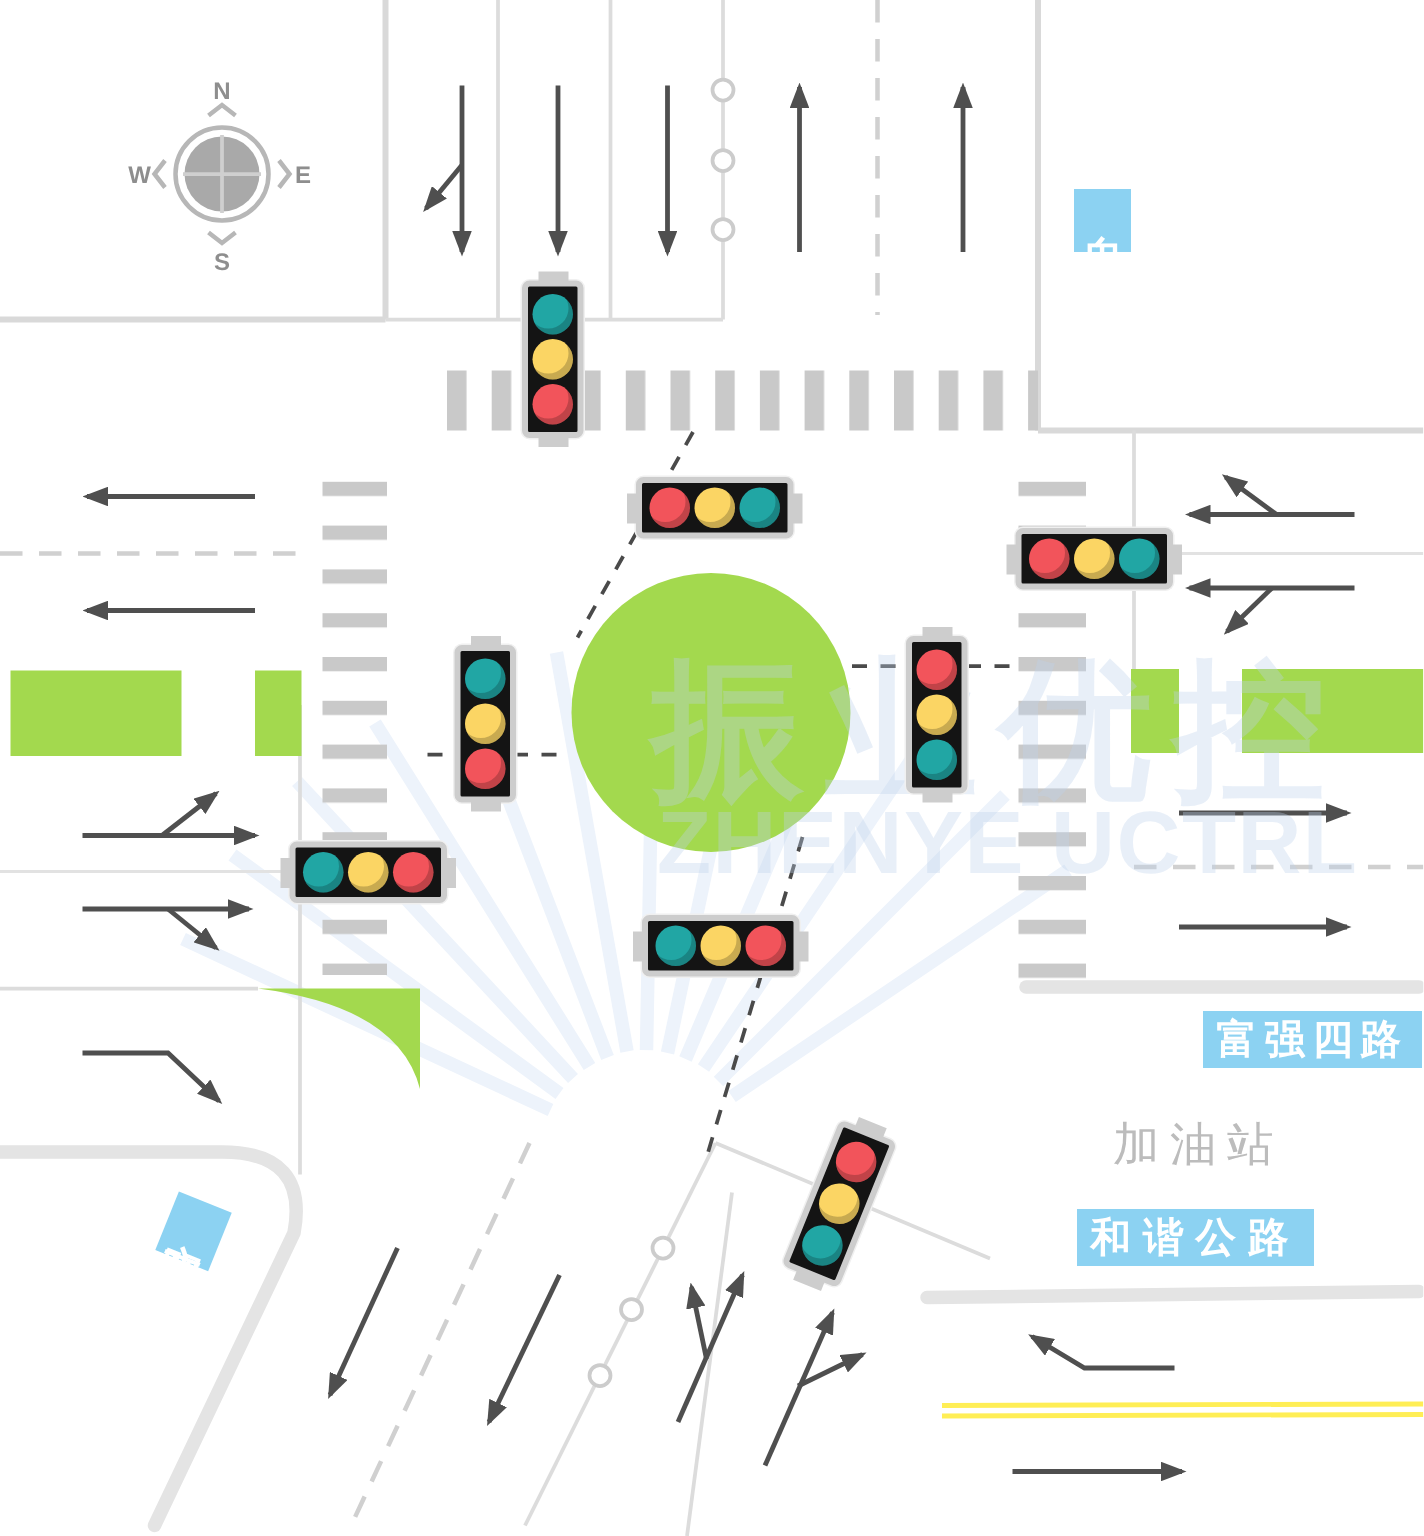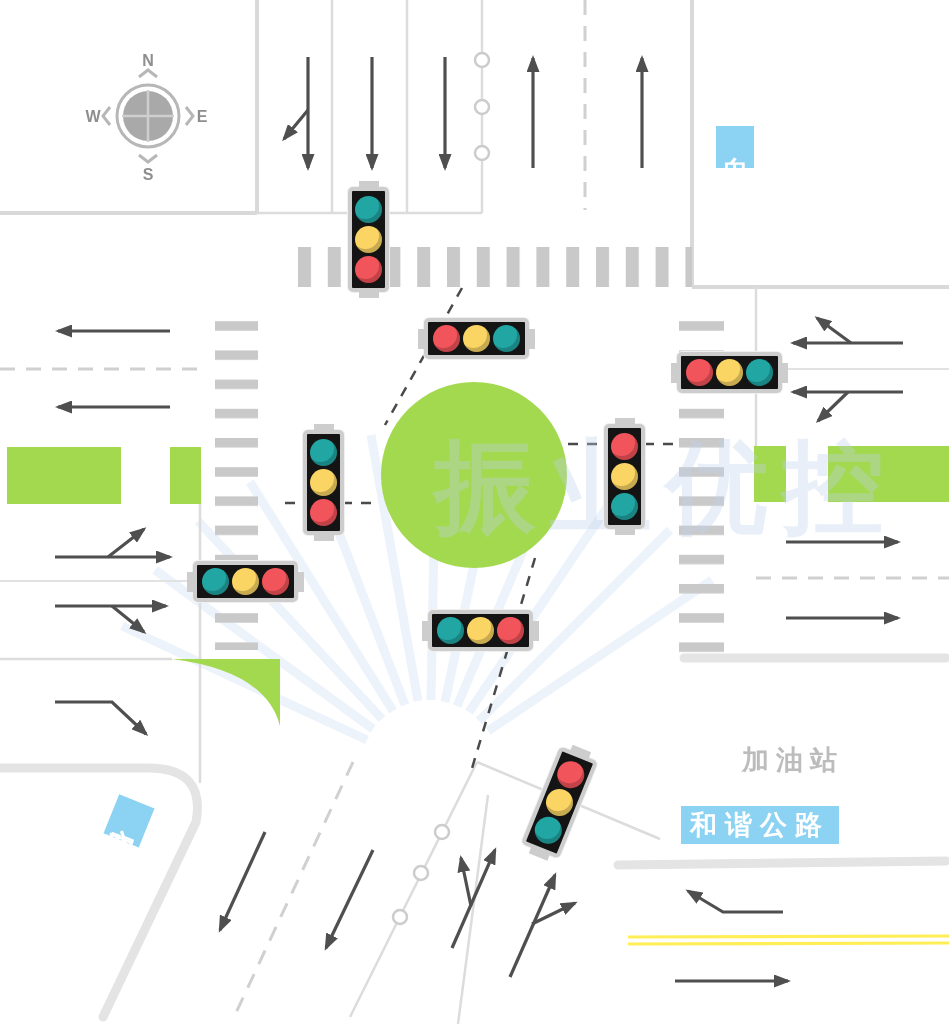--- a/index.html
+++ b/index.html
@@ -10,23 +10,23 @@
   .wm{position:absolute;z-index:1;font-weight:bold;color:rgba(190,208,235,0.35);white-space:nowrap;pointer-events:none;}
   .wm-cn{left:434px;top:420px;font-size:102px;letter-spacing:14px;}
   .wm-en{left:438px;top:528px;font-size:59px;letter-spacing:1px;}
   
   .road-label{position:absolute;z-index:4;background:#8cd2f2;color:#ffffff;font-weight:bold;
               font-size:27px;letter-spacing:5px;padding:5px 9px;line-height:1.05;white-space:nowrap;}
   .vert{writing-mode:vertical-rl;text-orientation:upright;padding:9px 5px;letter-spacing:6px;}
   #lbl-fq3{left:95px;top:229px;}
   #lbl-zyx{left:716px;top:126px;}
   #lbl-fq4{left:802px;top:674px;}
-  #lbl-hx{left:681px;top:806px;letter-spacing:8px;text-align:center;}
+  #lbl-hx{left:718px;top:806px;letter-spacing:8px;text-align:center;}
   #lbl-wm{left:110px;top:800px;transform:rotate(22deg);transform-origin:50% 50%;}
-  .poi-label{position:absolute;z-index:4;color:#bcbcbc;font-weight:bold;font-size:27px;letter-spacing:7px;white-space:nowrap;}
+  .poi-label{position:absolute;z-index:4;color:#bcbcbc;font-weight:normal;font-size:31px;letter-spacing:7px;white-space:nowrap;}
   #lbl-jyz{left:742px;top:742px;}
   
   #lights-layer{position:absolute;left:0;top:0;width:100%;height:100%;z-index:3;pointer-events:none;}
   .tl{position:absolute;display:flex;align-items:center;justify-content:center;gap:3px;
       background:#141414;border:4px solid #cdcdcd;border-radius:5px;box-shadow:0 0 0 1px #f0f0f0;}
   .tl-v{flex-direction:column;width:33px;height:89px;padding:4px 0;}
   .tl-h{flex-direction:row;width:89px;height:33px;padding:0 4px;}
   .tl::before,.tl::after{content:"";position:absolute;background:#cdcdcd;}
   .tl-v::before{top:-10px;left:50%;transform:translateX(-50%);width:20px;height:9px;}
   .tl-v::after{bottom:-10px;left:50%;transform:translateX(-50%);width:20px;height:9px;}
@@ -177,20 +177,21 @@
       <path d="M110,107 L103,116 L110,125" fill="none" stroke="#b7b7b7" stroke-width="3"></path>
       <path d="M186,107 L193,116 L186,125" fill="none" stroke="#b7b7b7" stroke-width="3"></path>
       <text x="148" y="66" text-anchor="middle" font-size="16" font-weight="bold" fill="#8e8e8e">N</text>
       <text x="148" y="180" text-anchor="middle" font-size="16" font-weight="bold" fill="#8e8e8e">S</text>
       <text x="93" y="122" text-anchor="middle" font-size="16" font-weight="bold" fill="#8e8e8e">W</text>
       <text x="202" y="122" text-anchor="middle" font-size="16" font-weight="bold" fill="#8e8e8e">E</text>
     </g>
   </svg>
 
   <div class="wm wm-cn">振业优控</div>
+  <div class="wm wm-en">ZHENYE UCTRL</div>
 
   <div id="lights-layer">
       <div class="tl tl-v" style="left: 348px; top: 187px;">
         <div class="bulb b-teal"></div>
         <div class="bulb b-yellow"></div>
         <div class="bulb b-red"></div>
       </div>
       <div class="tl tl-h" style="left: 424px; top: 318px;">
         <div class="bulb b-red"></div>
         <div class="bulb b-yellow"></div>
@@ -222,16 +223,17 @@
         <div class="bulb b-red"></div>
       </div>
       <div class="tl tl-v" style="left: 539px; top: 750px; transform: rotate(22deg);">
         <div class="bulb b-red"></div>
         <div class="bulb b-yellow"></div>
         <div class="bulb b-teal"></div>
       </div>
     </div>
 
   <div id="lbl-zyx" class="road-label vert">自由西路</div>
+  <div id="lbl-fq4" class="road-label">富强四路</div>
   <div id="lbl-hx" class="road-label">和谐公路</div>
   <div id="lbl-wm" class="road-label vert">文明公路</div>
   <div id="lbl-jyz" class="poi-label">加油站</div>
 </div>
 
 </body></html>

